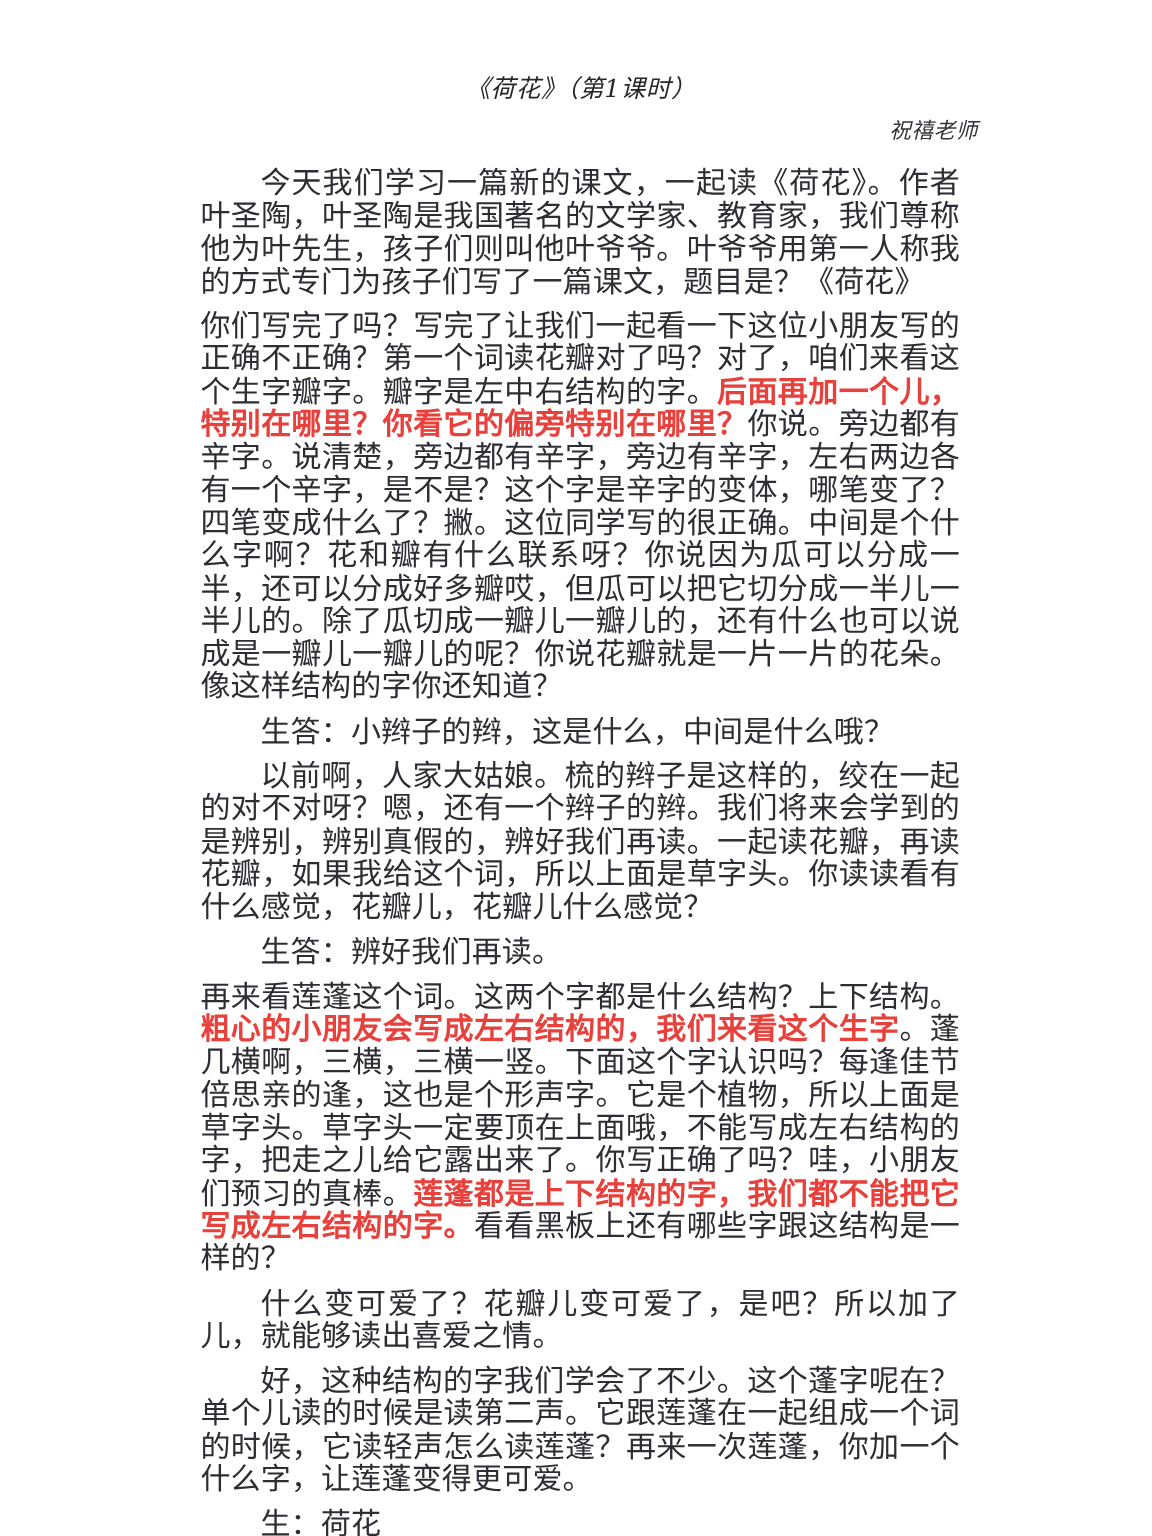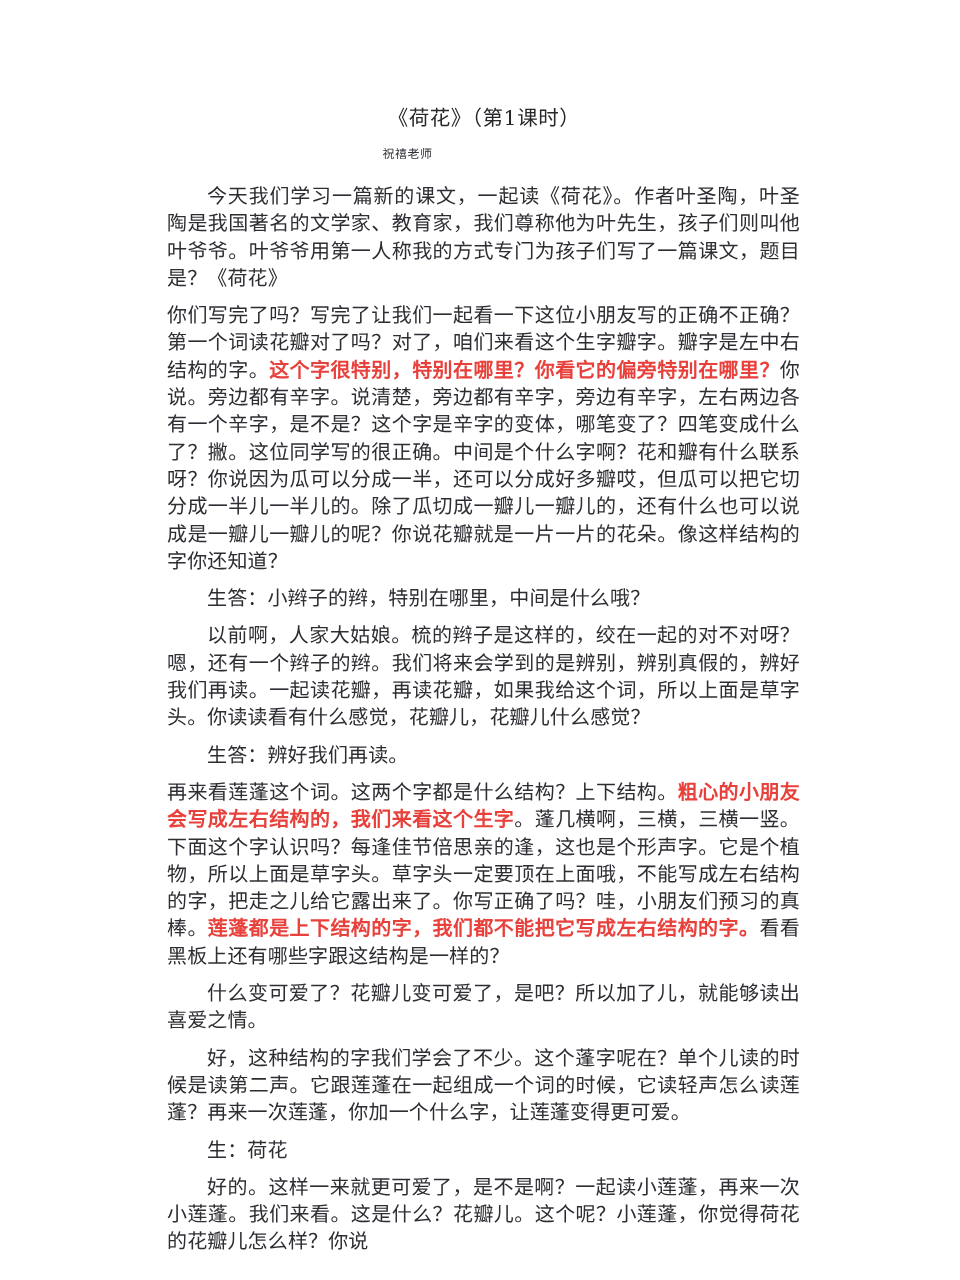--- a/index.html
+++ b/index.html
@@ -19,51 +19,52 @@
   .page {
     position: relative;
     width: 960px;
     height: 1280px;
     box-sizing: border-box;
     background: #ffffff;
   }
 
   
   .title-block {
-    padding-top: 104px;
+    padding-top: 60px;
+    font-style: italic;
   }
   .doc-title {
     text-align: center;
     font-size: 20.5px;
     line-height: 28px;
     letter-spacing: 0.5px;
     color: #27272b;
     font-weight: 500;
     padding-left: 8px;
   }
   .byline {
     margin-top: 9px;
     padding-right: 145px;
-    text-align: center;
-    font-size: 12px;
+    text-align: right;
+    font-size: 18px;
     line-height: 26px;
     letter-spacing: 0.5px;
     color: #33333a;
   }
 
   
   .body-col {
     margin-top: 16px;
     margin-left: 167px;
     width: 633px;
   }
 
   p.para {
     margin: 0;
-    font-size: 20px;
+    font-size: 25px;
     line-height: 27.3px;
     letter-spacing: 0.15px;
     text-align: justify;
     text-justify: inter-character;
     color: #2d2d33;
     word-break: break-all;
     text-indent: 2em;
   }
   p.para + p.para {
     margin-top: 10px;
@@ -83,22 +84,22 @@
 
 <div class="page">
 
   <div class="title-block">
     <div class="doc-title">《荷花》（第1课时）</div>
     <div class="byline">祝禧老师</div>
   </div>
 
   <div class="body-col" id="body-col">
       <p class="para"><span>今天我们学习一篇新的课文，一起读《荷花》。作者叶圣陶，叶圣陶是我国著名的文学家、教育家，我们尊称他为叶先生，孩子们则叫他叶爷爷。叶爷爷用第一人称我的方式专门为孩子们写了一篇课文，题目是？《荷花》</span></p>
-      <p class="para noindent"><span>你们写完了吗？写完了让我们一起看一下这位小朋友写的正确不正确？第一个词读花瓣对了吗？对了，咱们来看这个生字瓣字。瓣字是左中右结构的字。</span><span class="red">这个字很特别，特别在哪里？你看它的偏旁特别在哪里？</span><span>你说。旁边都有辛字。说清楚，旁边都有辛字，旁边有辛字，左右两边各有一个辛字，是不是？这个字是辛字的变体，哪笔变了？四笔变成什么了？撇。这位同学写的很正确。中间是个什么字啊？花和瓣有什么联系呀？你说因为瓜可以分成一半，还可以分成好多瓣哎，但瓜可以把它切分成一半儿一半儿的。除了瓜切成一瓣儿一瓣儿的，还有什么也可以说成是一瓣儿一瓣儿的呢？你说花瓣就是一片一片的花朵。像这样结构的字你还知道？</span></p>
-      <p class="para"><span>生答：小辫子的辫，特别在哪里，中间是什么哦？</span></p>
+      <p class="para noindent"><span>你们写完了吗？写完了让我们一起看一下这位小朋友写的正确不正确？第一个词读花瓣对了吗？对了，咱们来看这个生字瓣字。瓣字是左中右结构的字。</span><span class="red">后面再加一个儿，特别在哪里？你看它的偏旁特别在哪里？</span><span>你说。旁边都有辛字。说清楚，旁边都有辛字，旁边有辛字，左右两边各有一个辛字，是不是？这个字是辛字的变体，哪笔变了？四笔变成什么了？撇。这位同学写的很正确。中间是个什么字啊？花和瓣有什么联系呀？你说因为瓜可以分成一半，还可以分成好多瓣哎，但瓜可以把它切分成一半儿一半儿的。除了瓜切成一瓣儿一瓣儿的，还有什么也可以说成是一瓣儿一瓣儿的呢？你说花瓣就是一片一片的花朵。像这样结构的字你还知道？</span></p>
+      <p class="para"><span>生答：小辫子的辫，这是什么，中间是什么哦？</span></p>
       <p class="para"><span>以前啊，人家大姑娘。梳的辫子是这样的，绞在一起的对不对呀？嗯，还有一个辫子的辫。我们将来会学到的是辨别，辨别真假的，辨好我们再读。一起读花瓣，再读花瓣，如果我给这个词，所以上面是草字头。你读读看有什么感觉，花瓣儿，花瓣儿什么感觉？</span></p>
       <p class="para"><span>生答：辨好我们再读。</span></p>
       <p class="para noindent"><span>再来看莲蓬这个词。这两个字都是什么结构？上下结构。</span><span class="red">粗心的小朋友会写成左右结构的，我们来看这个生字</span><span>。蓬几横啊，三横，三横一竖。下面这个字认识吗？每逢佳节倍思亲的逢，这也是个形声字。它是个植物，所以上面是草字头。草字头一定要顶在上面哦，不能写成左右结构的字，把走之儿给它露出来了。你写正确了吗？哇，小朋友们预习的真棒。</span><span class="red">莲蓬都是上下结构的字，我们都不能把它写成左右结构的字。</span><span>看看黑板上还有哪些字跟这结构是一样的？</span></p>
       <p class="para"><span>什么变可爱了？花瓣儿变可爱了，是吧？所以加了儿，就能够读出喜爱之情。</span></p>
       <p class="para"><span>好，这种结构的字我们学会了不少。这个蓬字呢在？单个儿读的时候是读第二声。它跟莲蓬在一起组成一个词的时候，它读轻声怎么读莲蓬？再来一次莲蓬，你加一个什么字，让莲蓬变得更可爱。</span></p>
       <p class="para"><span>生：荷花</span></p>
       <p class="para"><span>好的。这样一来就更可爱了，是不是啊？一起读小莲蓬，再来一次小莲蓬。我们来看。这是什么？花瓣儿。这个呢？小莲蓬，你觉得荷花的花瓣儿怎么样？你说</span></p>
     </div>
 
 </div>

